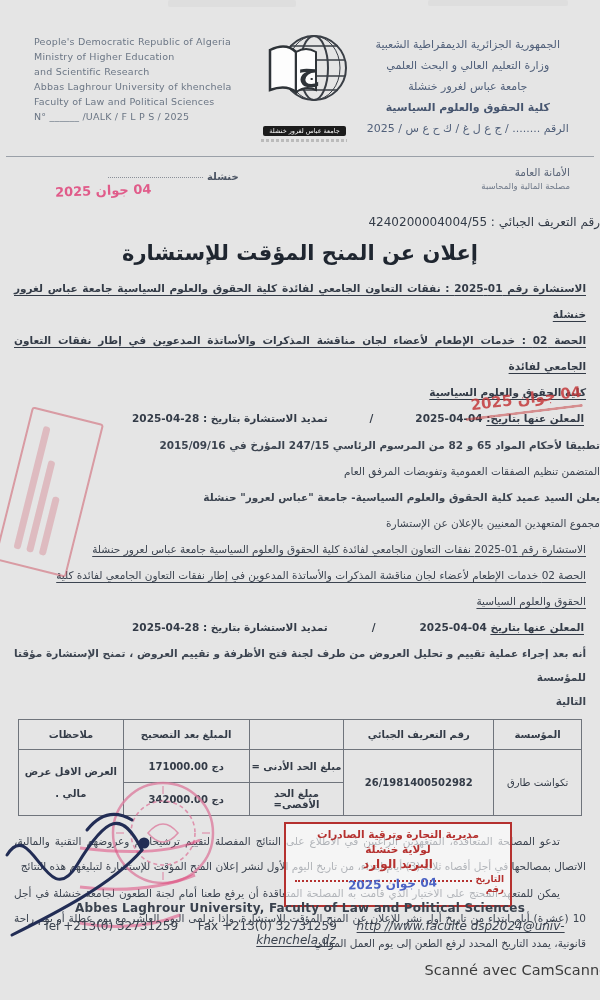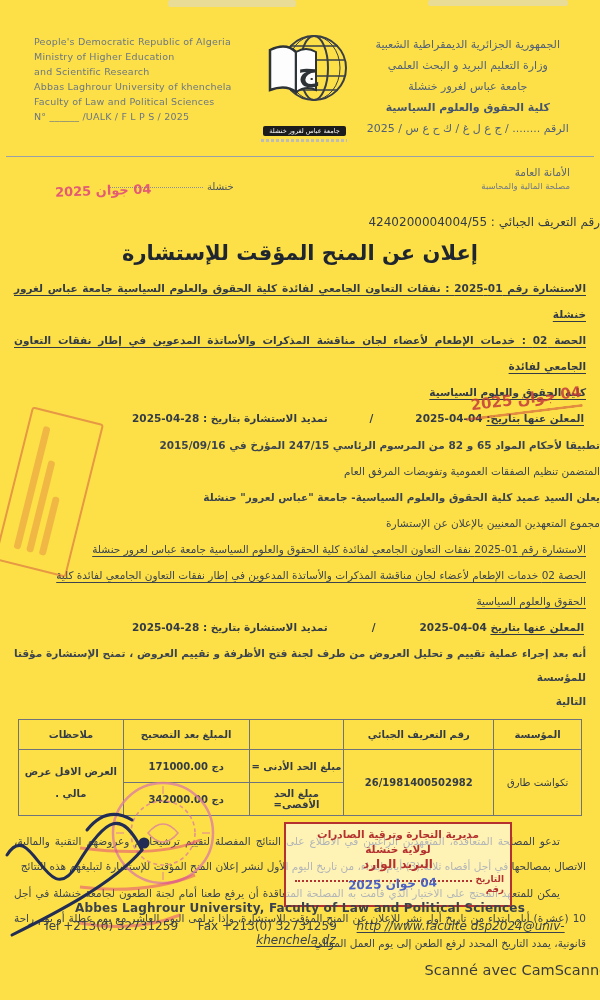--- a/index.html
+++ b/index.html
@@ -1,42 +1,42 @@
 <!DOCTYPE html>
 <html lang="ar"><head>
 <meta charset="utf-8">
 <style>
   * { box-sizing: border-box; margin: 0; padding: 0; }
   html,body { background:#ffffff; }
   .page {
     position: relative;
     width: 600px; height: 1000px;
     margin: 0 auto;
-    background: #fde047;
+    background: #e5e5e5;
     font-family: "DejaVu Sans", sans-serif;
     color: #3f4752;
     overflow: hidden;
   }
   
   .scan-bar { position:absolute; background:#d9d9d9; opacity:.55; border-radius:2px; }
   
   .header { display:flex; justify-content:space-between; align-items:flex-start; padding:34px 28px 0 34px; }
   .hdr-en { width:215px; font-size:9.5px; line-height:15px; color:#6b7685; direction:ltr; }
   .hdr-en .en-line { letter-spacing:.2px; }
   .hdr-ar { width:212px; font-size:11px; line-height:21px; color:#51607a; direction:rtl; text-align:center; }
   .hdr-ar .bold { font-weight:bold; color:#46556f; }
   .logo-wrap { width:120px; text-align:center; position:relative; top:-4px; }
   .logo-caption { display:inline-block; background:#1c1c1c; color:#fdfdfd; font-size:6.5px; padding:1px 6px; border-radius:2px; margin-top:1px; direction:rtl; }
   .logo-subcap { height:3px; width:86px; margin:2px auto 0; background:repeating-linear-gradient(90deg,#bbb 0 3px,transparent 3px 5px); }
   .divider { border:none; border-top:1.5px solid #9aa0a8; margin:10px 6px 0; }
   
   .admin { position:relative; height:56px; padding:6px 30px 0 0; direction:rtl; }
   .admin .sec { font-size:10.5px; color:#5a6578; line-height:18px; }
   .admin .fin { font-size:8.5px; color:#707a8a; }
-  .city-line { position:absolute; left:108px; top:24px; direction:rtl; font-size:10px; font-weight:normal; color:#4a5362; }
+  .city-line { position:absolute; left:108px; top:14px; direction:rtl; font-size:10px; font-weight:bold; color:#4a5362; }
   .city-dots { display:inline-block; width:95px; border-bottom:1px dotted #8a8f98; vertical-align:middle; margin-right:4px; }
   .pink-date { position:absolute; left:55px; top:26px; direction:rtl; color:#e0457b; font-size:13px; letter-spacing:3px; transform:rotate(-2deg); opacity:.85; font-weight:bold; }
   
   .tax-line { text-align:right; direction:rtl; font-size:12px; color:#333b47; margin-top:2px;padding-left:35px; }
   .doc-title { text-align:center; direction:rtl; font-size:21px; font-weight:bold; color:#1f2630; margin:12px 0 10px; }
   .para { direction:rtl; text-align:justify; margin:0 14px; font-size:10.5px; line-height:26px; color:#3c4450; }
   .para.bold { font-weight:bold; color:#333b47; }
   .para u, u { text-decoration:underline; text-underline-offset:3px; }
   .center-line { direction:rtl; text-align:right; font-size:10.5px; line-height:26px; color:#3c4450; }
   .dates-row { direction:rtl; display:flex; justify-content:space-between; padding:0 16px 0 132px; font-size:10.5px; line-height:27px; font-weight:bold; color:#333b47; }
@@ -99,21 +99,21 @@
         </g>
         <path d="M14 20 q16 -8 26 2 v40 q-10 -8 -26 -2 z" fill="#fdfdfd" stroke="#2e3338" stroke-width="2.5"></path>
         <path d="M40 22 q10 -6 20 0 v38 q-10 -5 -20 2 z" fill="#fdfdfd" stroke="#2e3338" stroke-width="2"></path>
         <text x="52" y="50" font-size="28" font-weight="bold" fill="#2e3338" text-anchor="middle" font-family="DejaVu Sans, sans-serif">ج</text>
       </svg>
       <div class="logo-caption">جامعة عباس لغرور خنشلة</div>
       <div class="logo-subcap"></div>
     </div>
     <div class="hdr-ar">
       <div>الجمهورية الجزائرية الديمقراطية الشعبية</div>
-      <div>وزارة التعليم البريد و البحث العلمي</div>
+      <div>وزارة التعليم العالي و البحث العلمي</div>
       <div>جامعة عباس لغرور خنشلة</div>
       <div class="bold">كلية الحقوق والعلوم السياسية</div>
       <div>الرقم ........ / ج ع ل غ / ك ح ع س / 2025</div>
     </div>
   </div>
 
   <hr class="divider">
 
   <div class="admin">
     <div class="sec">الأمانة العامة</div>

